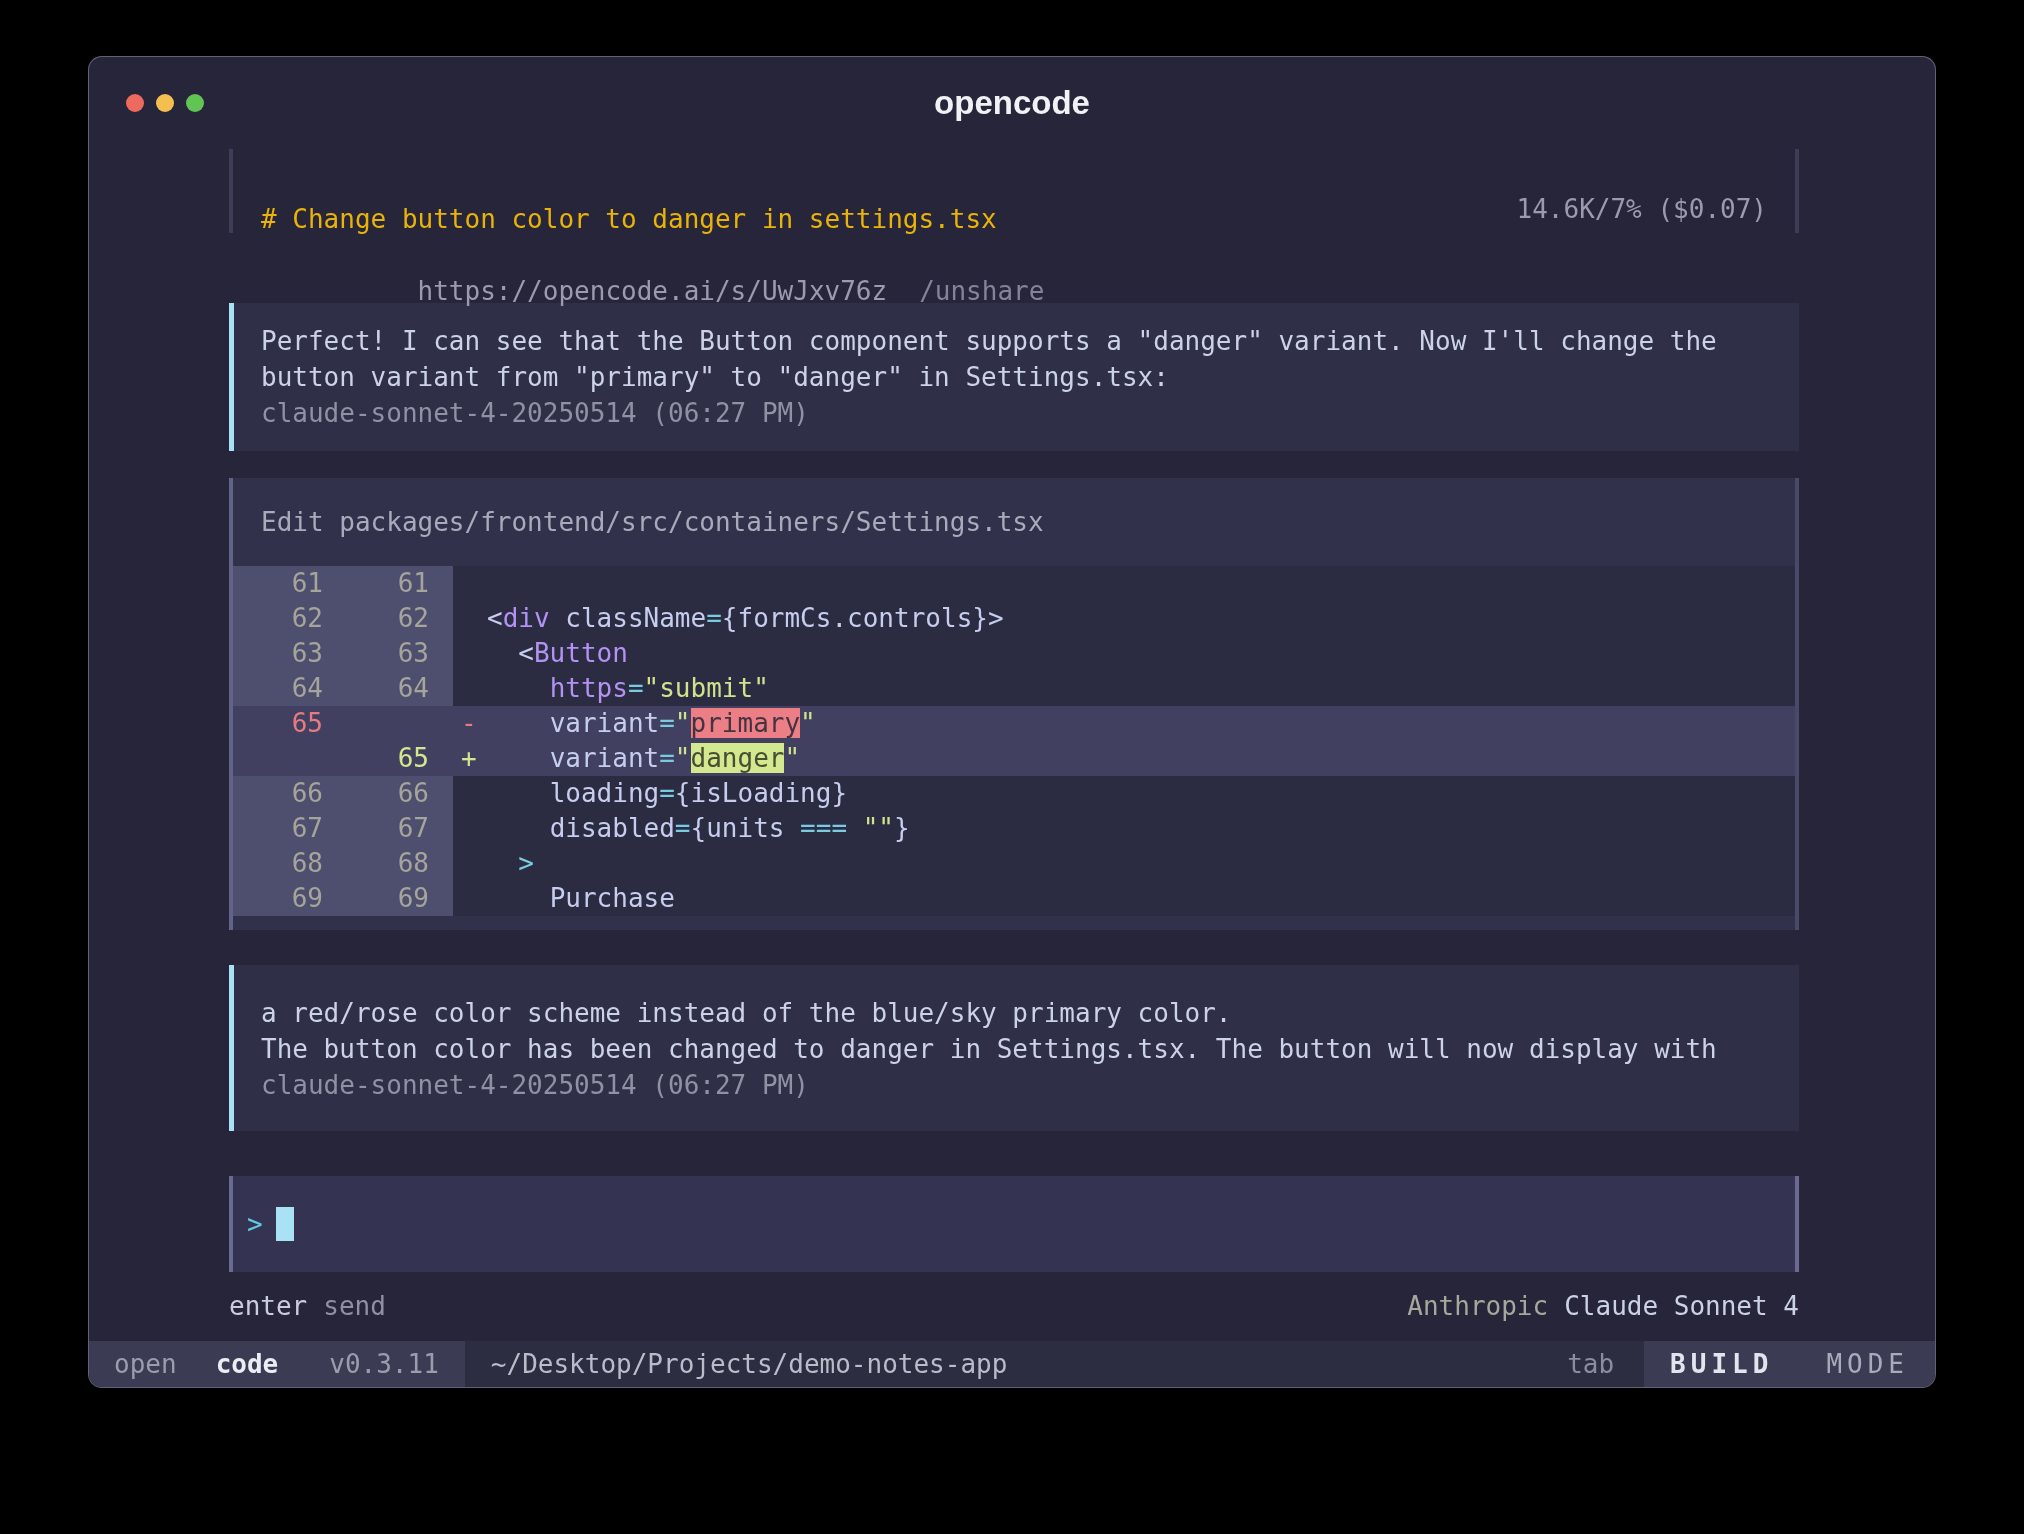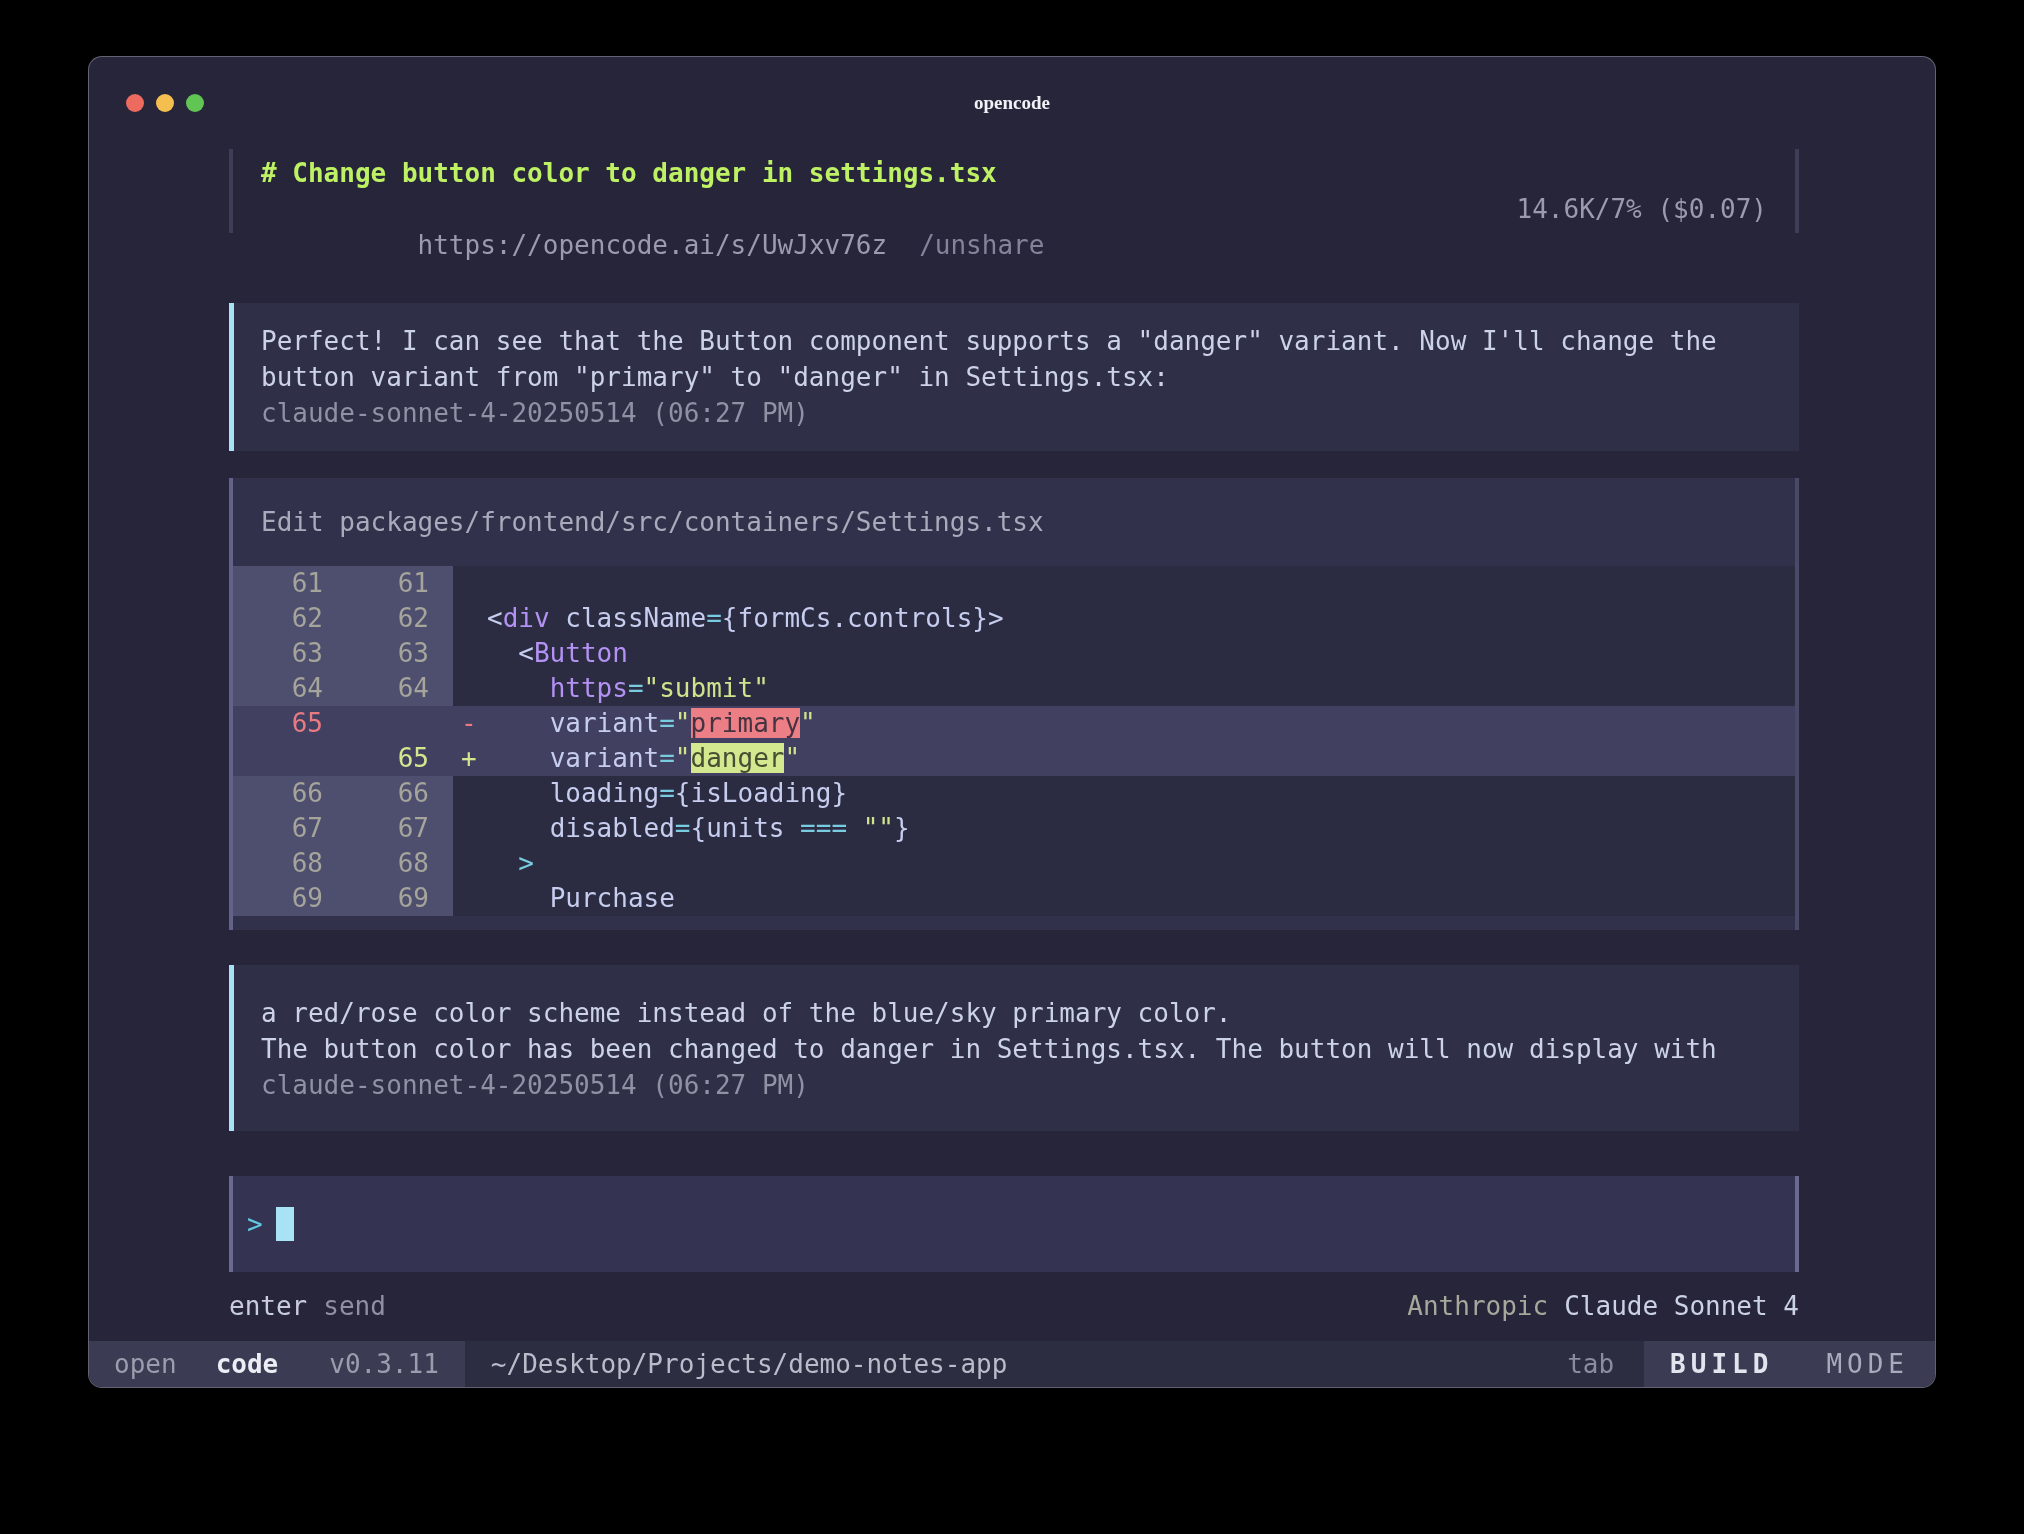--- a/index.html
+++ b/index.html
@@ -12,31 +12,31 @@
     font-family:"DejaVu Sans Mono",monospace;font-size:26px;color:#ccd2e8;
   }
 
   
   .titlebar{height:92px;position:relative;flex:none;display:flex;align-items:center;justify-content:center;}
   .traffic{position:absolute;left:37px;top:0;height:100%;display:flex;align-items:center;gap:12px;}
   .tl{width:18px;height:18px;border-radius:50%;display:inline-block;}
   .tl.red{background:#ed6a5e;}
   .tl.yellow{background:#f5bf4f;}
   .tl.green{background:#61c554;}
-  .win-title{font-family:Liberation Serif, serif;font-weight:700;font-size:19px;color:#f1f1f6;}
+  .win-title{font-family:Liberation Sans, sans-serif;font-weight:700;font-size:33px;color:#f1f1f6;}
 
   
   .content{flex:1;padding:0 136px 0 140px;overflow:hidden;}
 
   
   .session-header{
     height:84px;border-left:4px solid #3e3d58;border-right:4px solid #3e3d58;
     padding:6px 28px 6px 28px;display:flex;justify-content:space-between;
   }
-  .sh-title{font-weight:700;color:#bef264;line-height:36px;white-space:pre;}
+  .sh-title{font-weight:400;color:#eab308;line-height:36px;white-space:pre;margin-top:46px;}
   .sh-urlrow{line-height:36px;white-space:pre;}
   .sh-url{color:#9a9bac;}
   .sh-unshare{color:#83849a;margin-left:32px;}
   .sh-tokens{color:#9a9bac;align-self:flex-end;line-height:36px;margin-top:7px;}
 
   
   .msg{
     margin-top:70px;background:#2f2f48;border-left:5px solid #a6e2f3;
     padding:20px 24px 20px 27px;
   }

